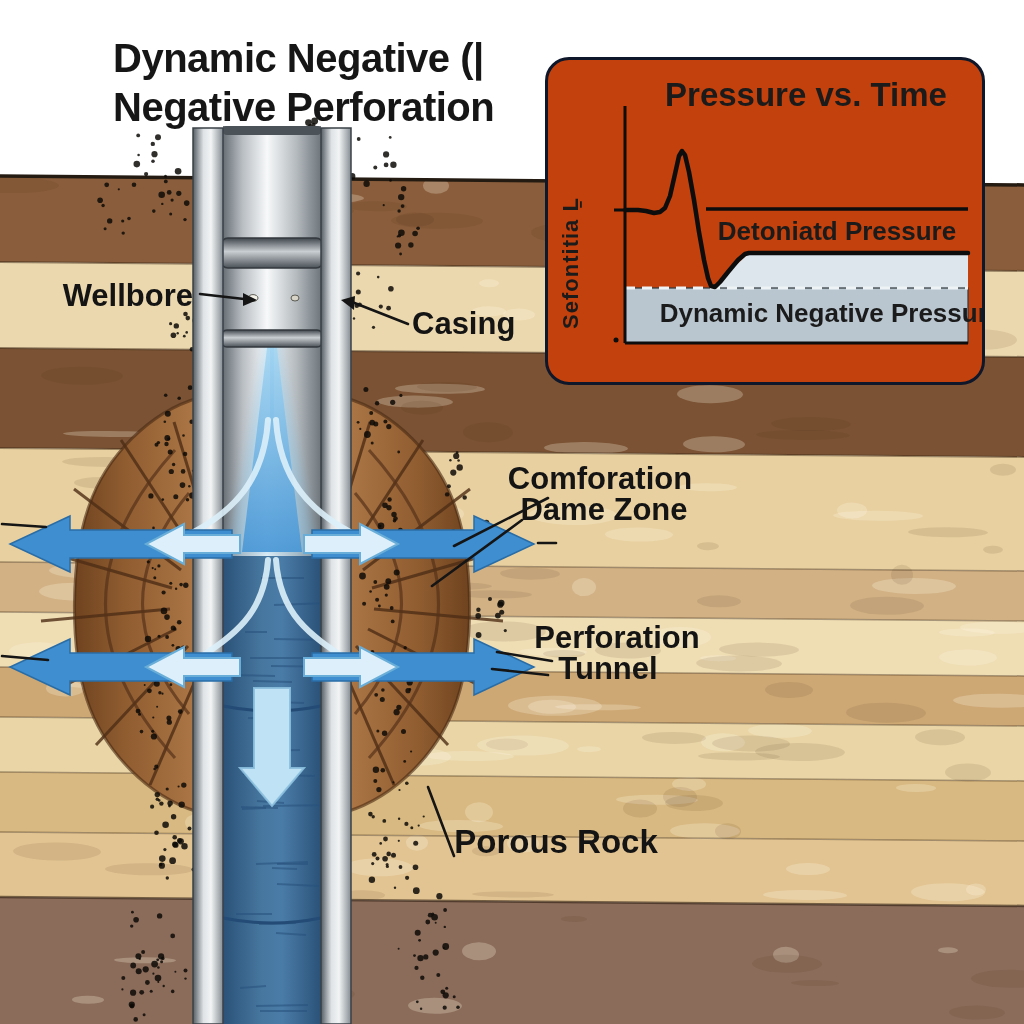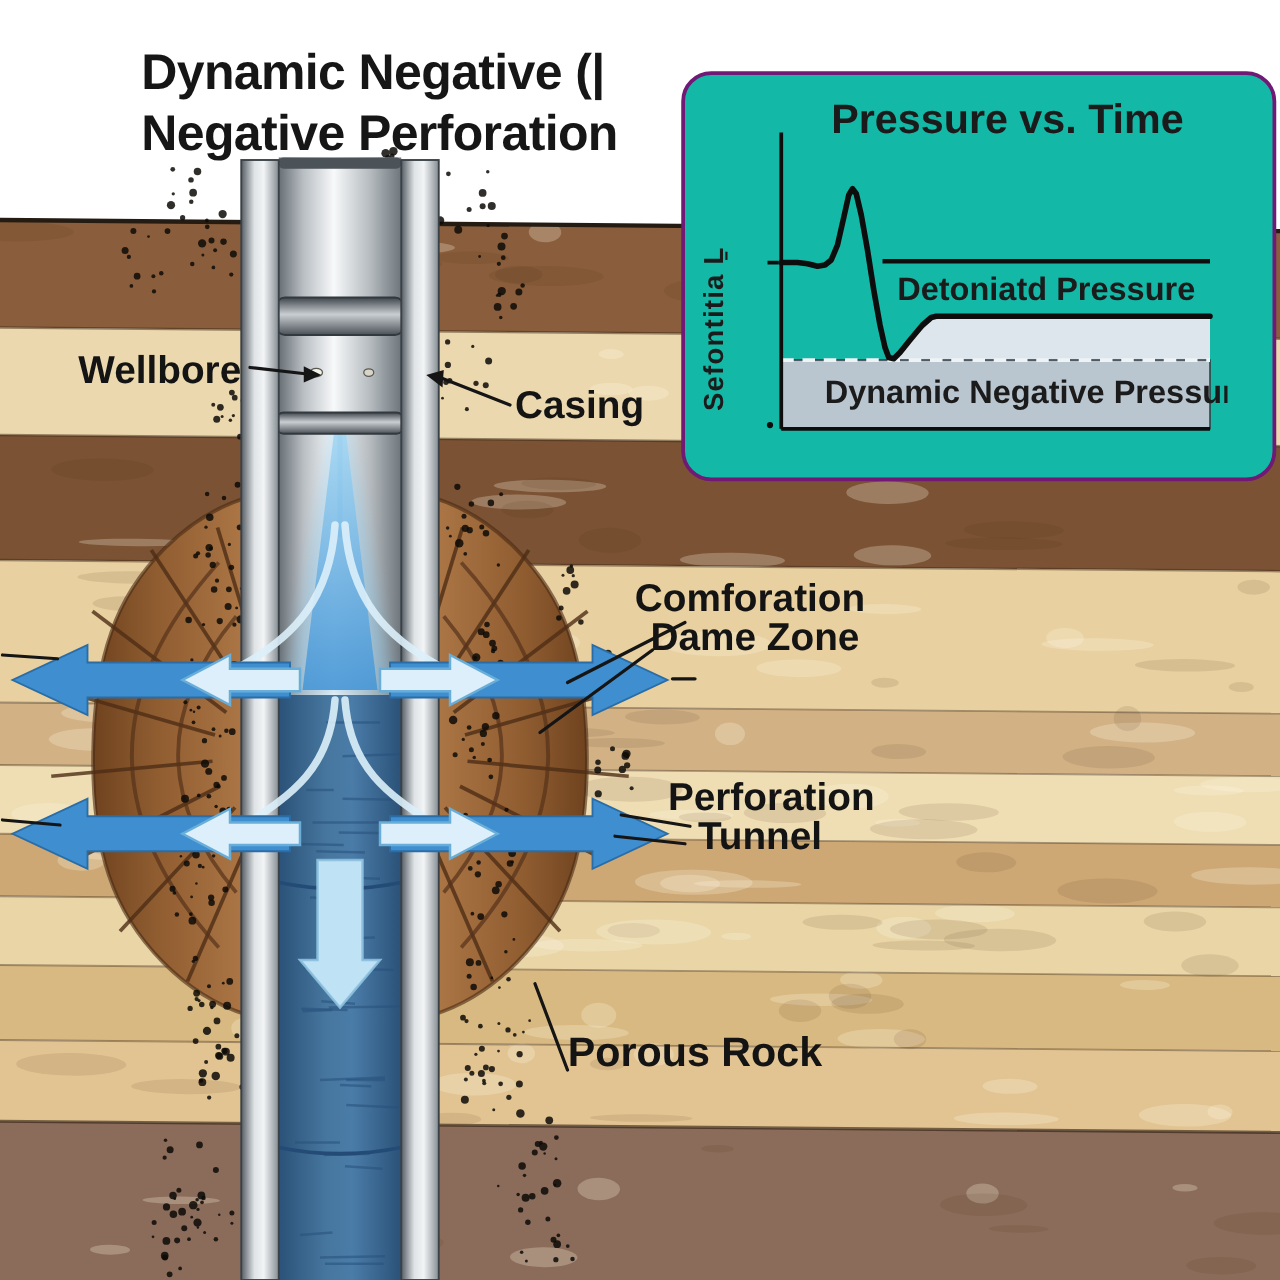--- a/index.html
+++ b/index.html
@@ -8,22 +8,22 @@
     background:#ffffff;font-family:"Liberation Sans","DejaVu Sans",sans-serif;
   }
   svg{display:block;}
   .scene{position:absolute;left:0;top:0;}
   .main-title{
     position:absolute;left:113px;top:34px;width:480px;
     font-size:40px;font-weight:700;line-height:1.22;color:#161616;
     letter-spacing:-0.5px;
   }
   .chart-panel{
-    position:absolute;left:545px;top:57px;width:476px;height:328px;
-    background:#14b8a6;border:3px solid #701a75;border-radius:24px;
+    position:absolute;left:545px;top:57px;width:440px;height:328px;
+    background:#c2410c;border:3px solid #0f172a;border-radius:24px;
     box-sizing:border-box;overflow:hidden;
   }
   .chart-panel svg{position:absolute;left:0;top:0;}
   .chart-title{font-size:33px;font-weight:600;fill:#1b1b1b;}
   .chart-label{font-size:26px;font-weight:600;fill:#1b1b1b;}
   .chart-ylabel{font-size:22px;font-weight:600;fill:#1b1b1b;letter-spacing:1px;}
   .diagram-label{font-size:31px;font-weight:600;fill:#141414;}
   .curve{stroke:#0d0d0d;stroke-width:4.5;fill:none;stroke-linejoin:round;stroke-linecap:round;}
   .axis{stroke:#0d0d0d;stroke-width:3;}
   .leader{stroke:#151515;stroke-width:2.6;fill:none;stroke-linecap:round;}

